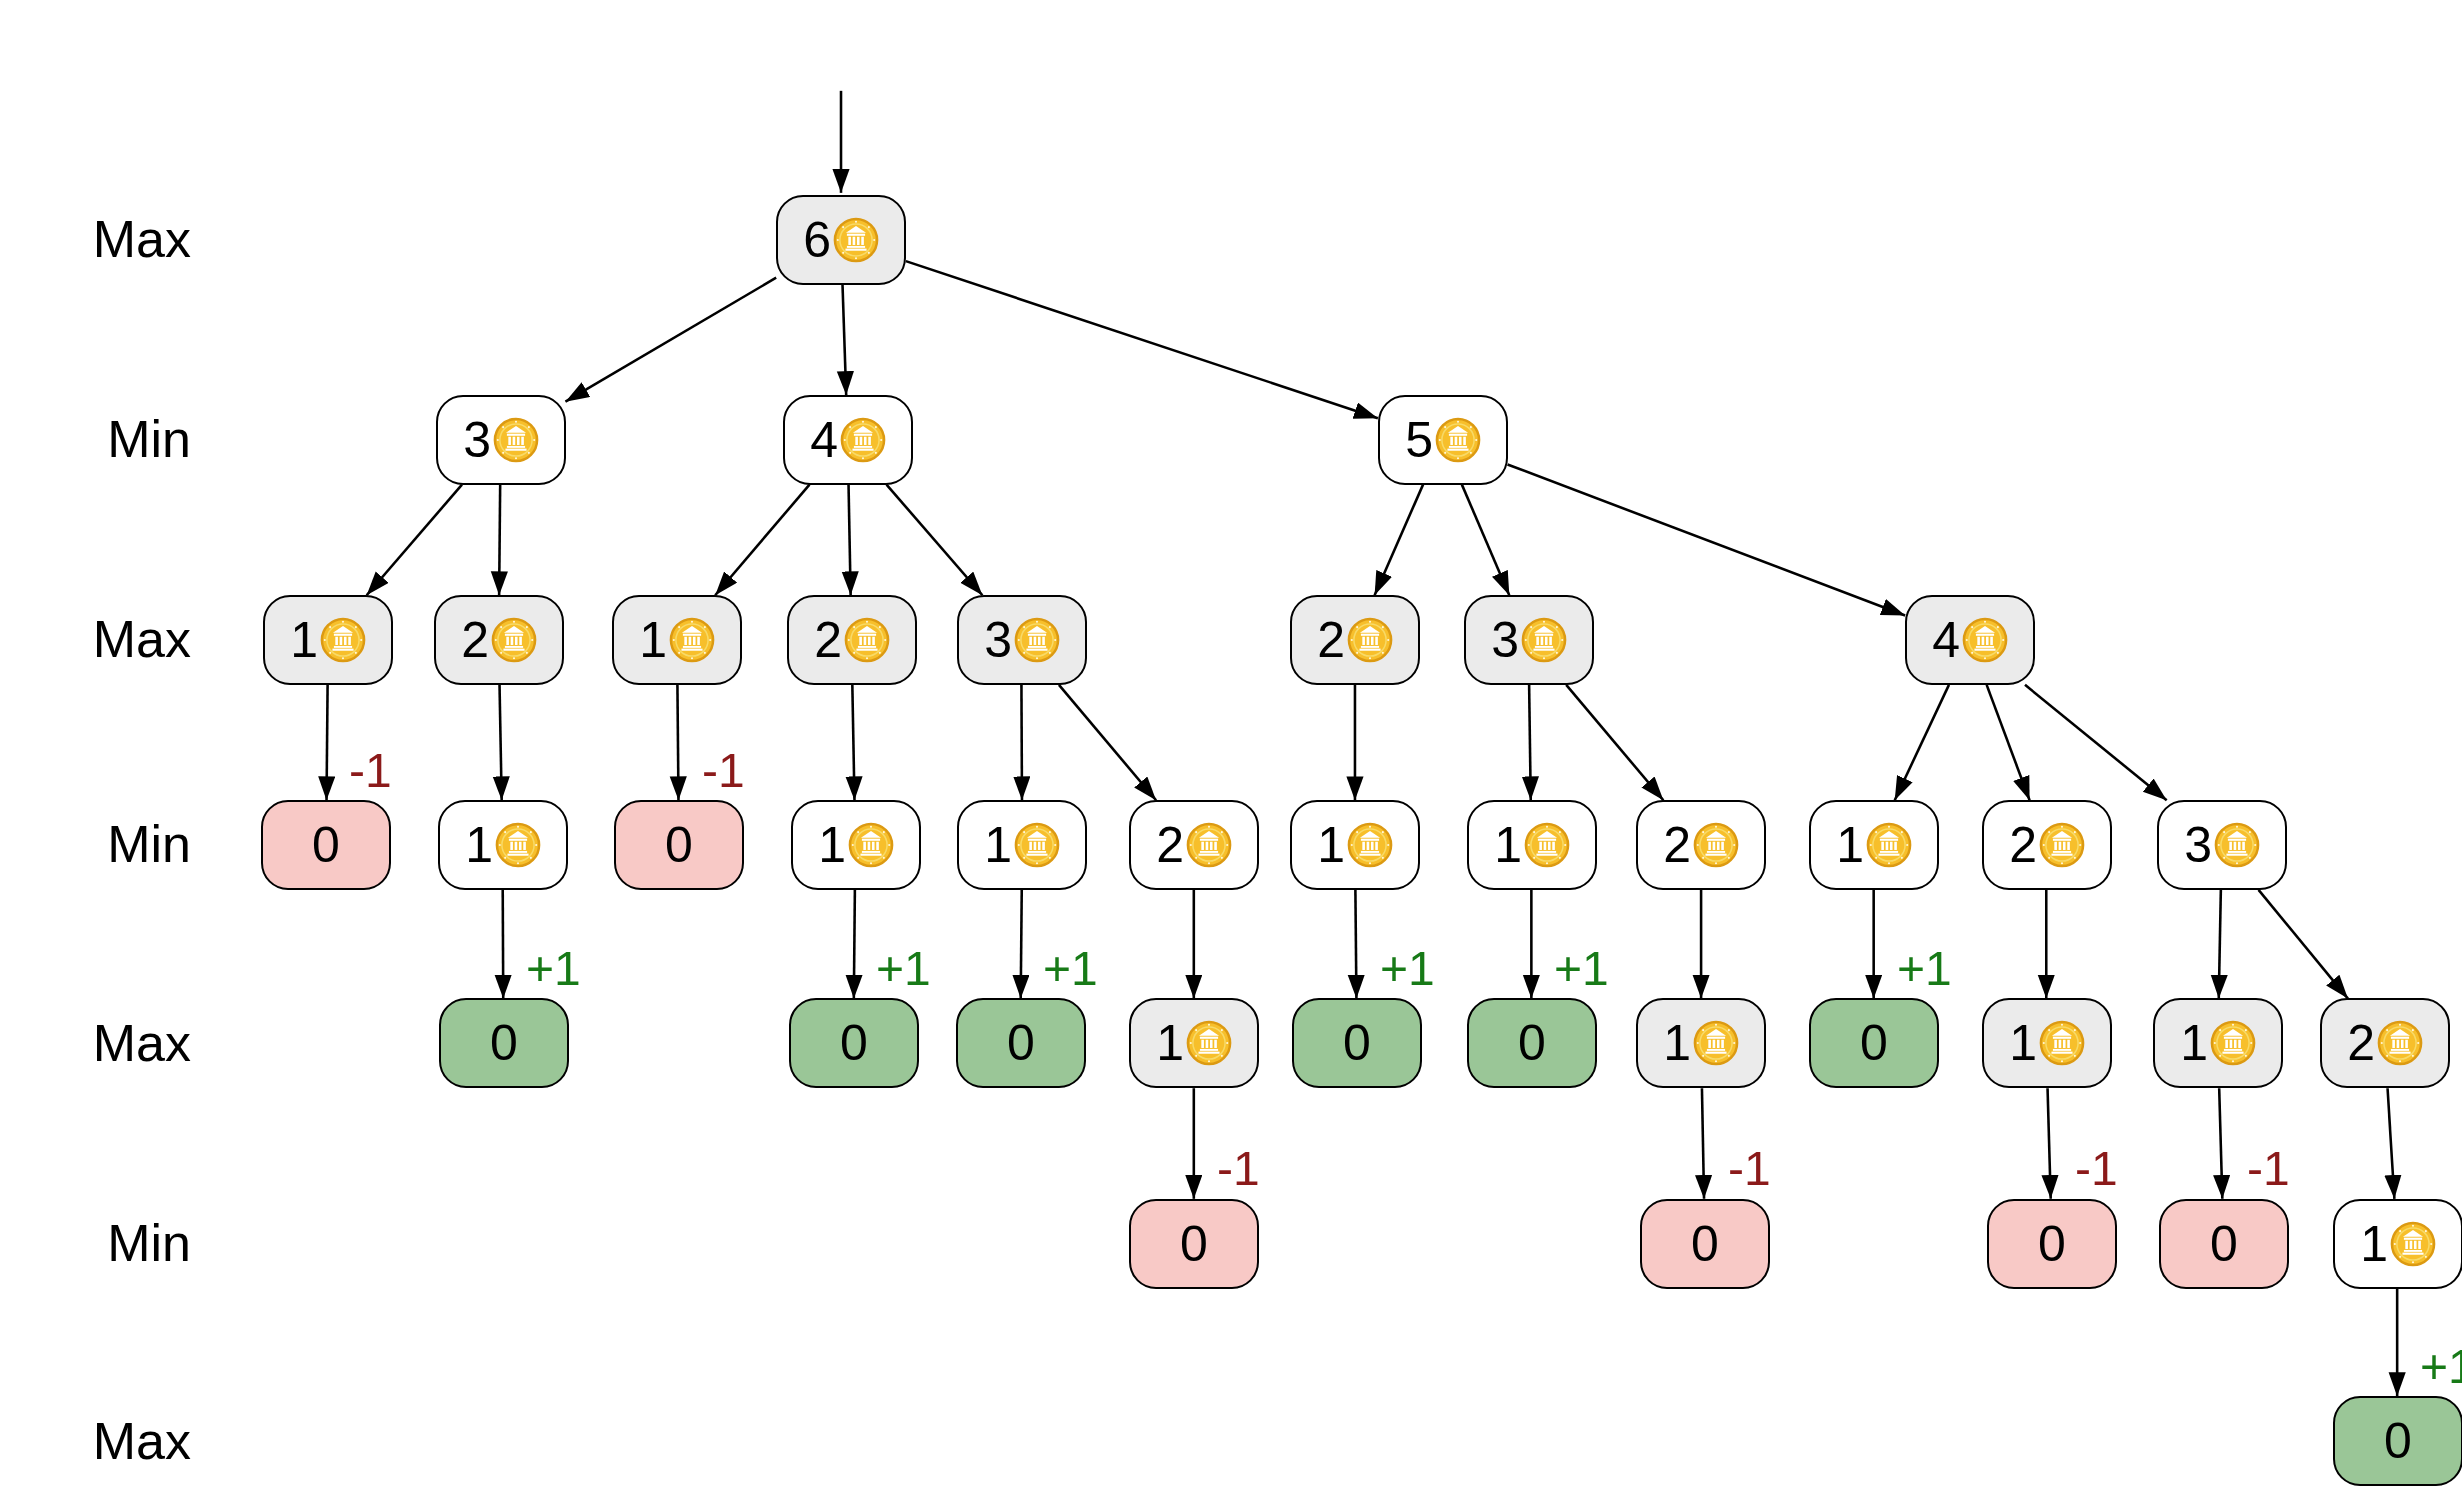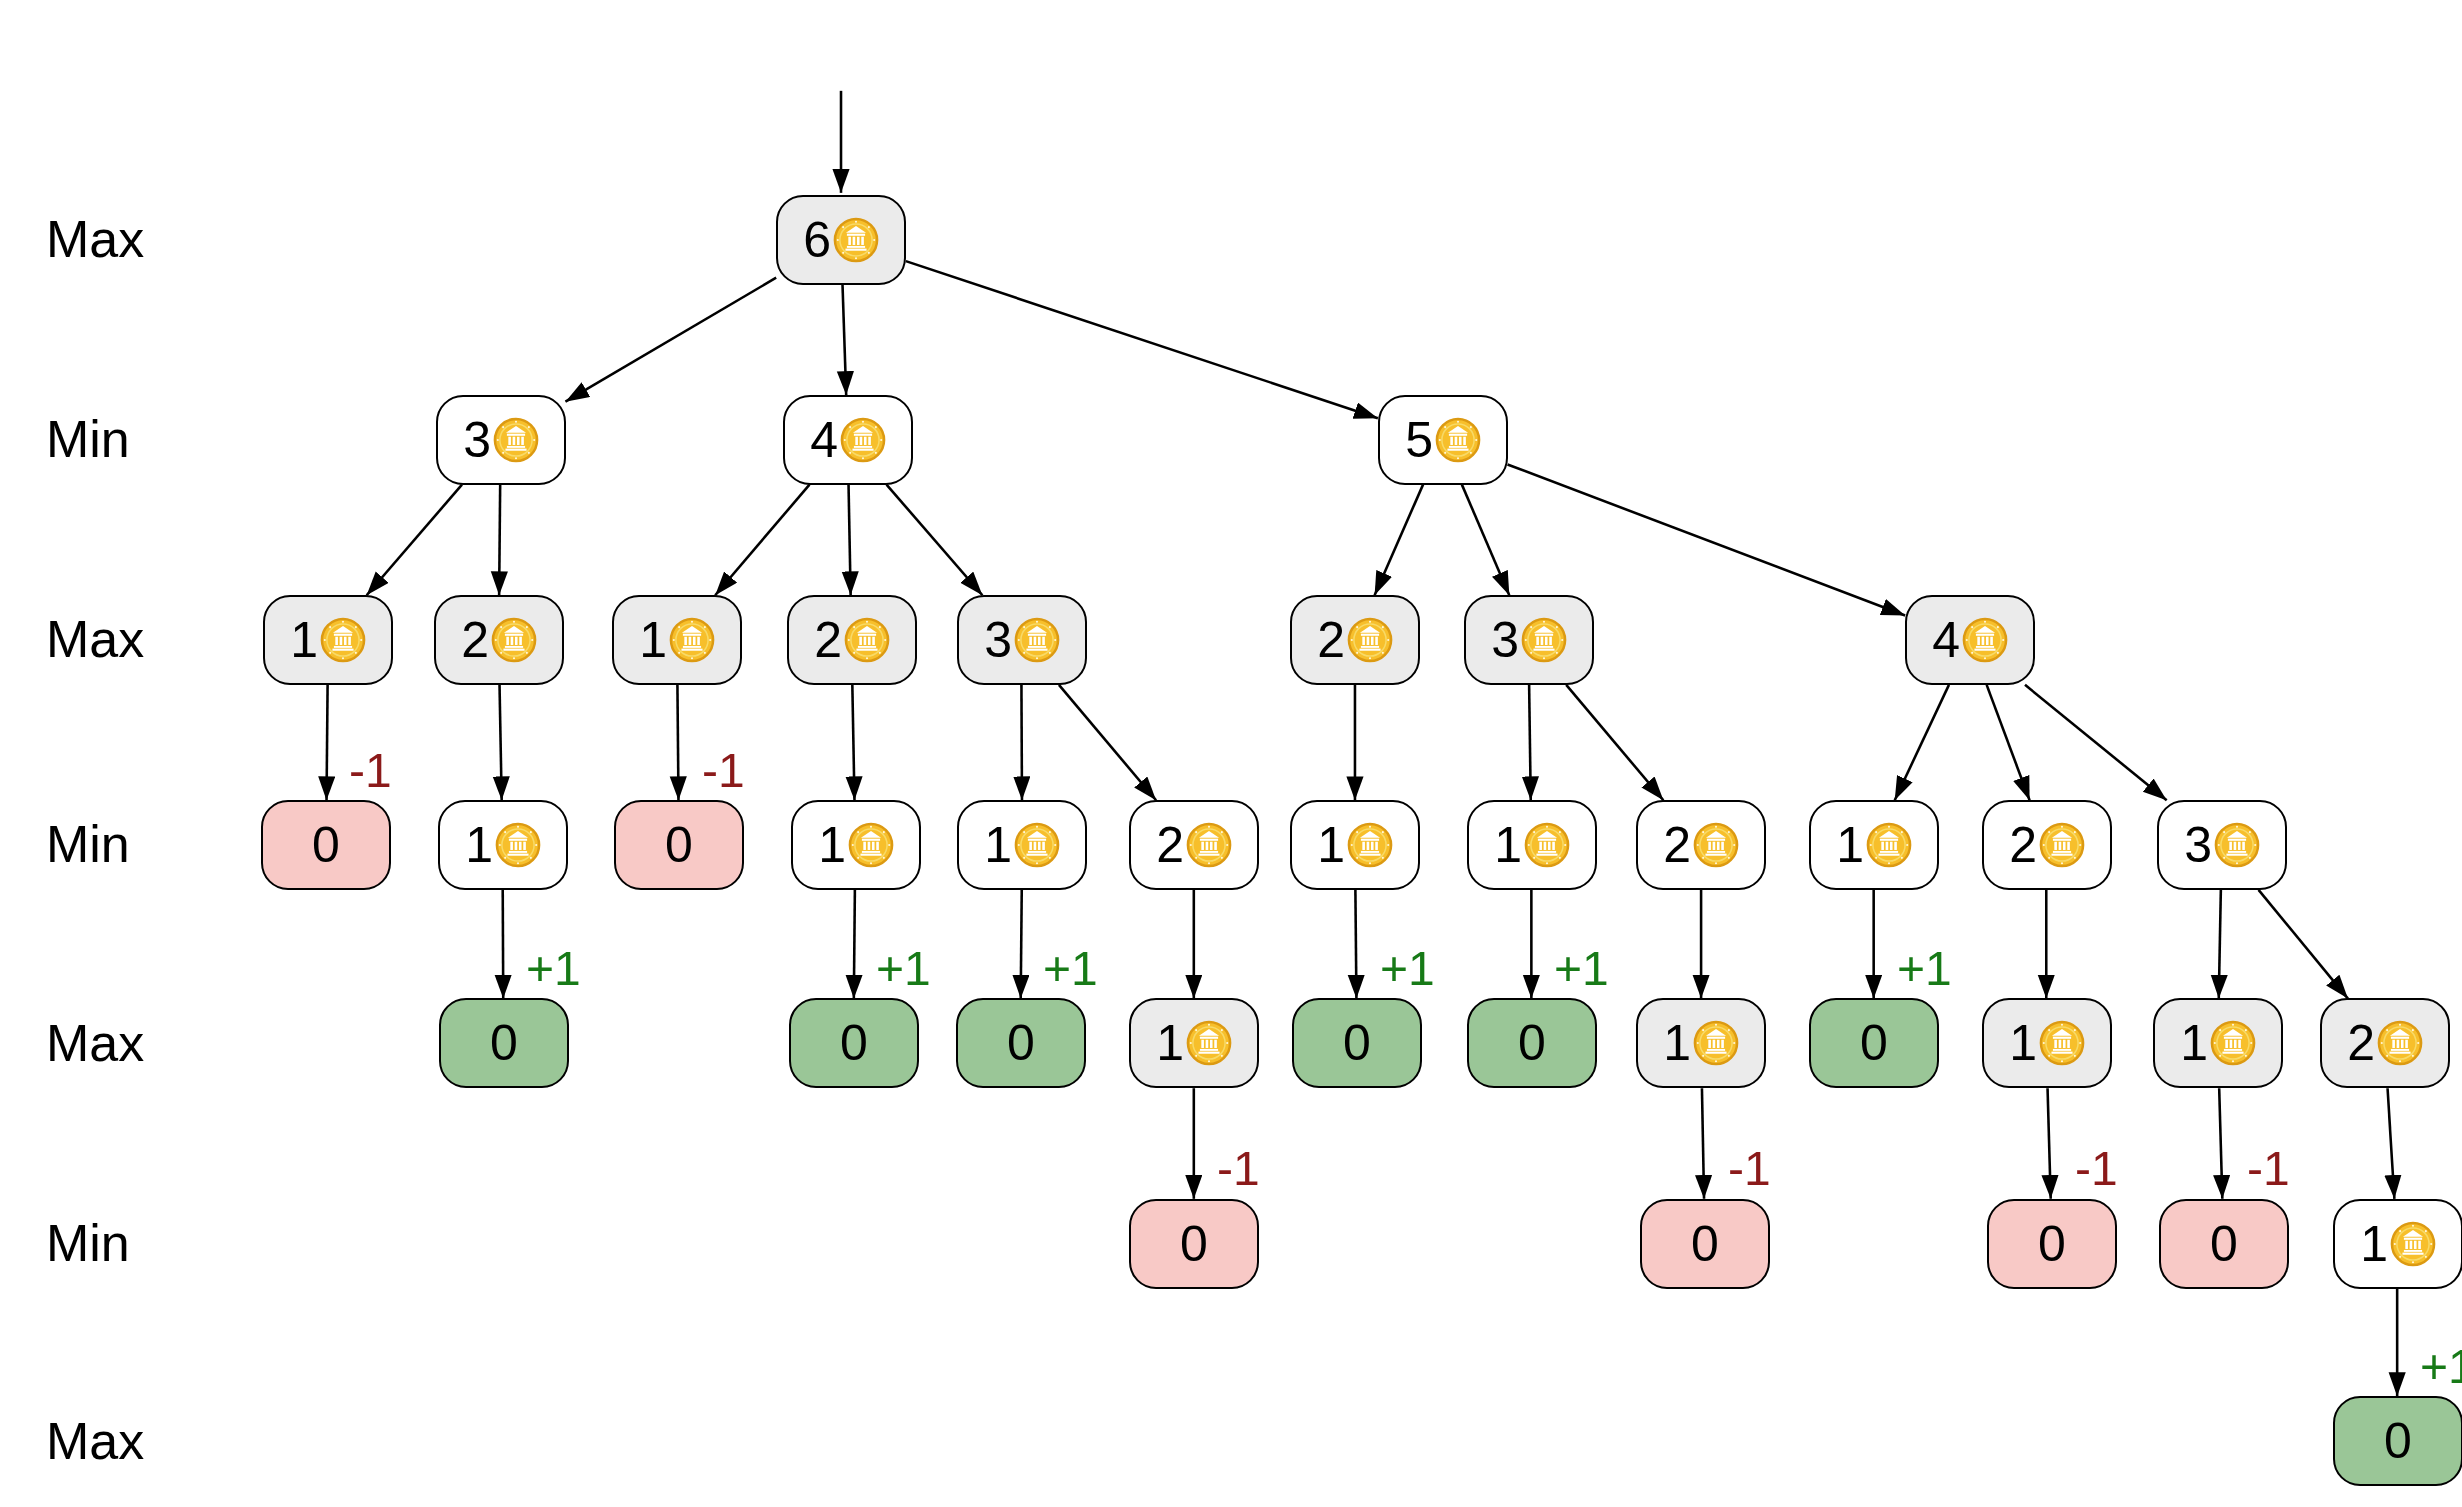--- a/index.html
+++ b/index.html
@@ -13,21 +13,21 @@
   }
   #edge-layer {
     position: absolute;
     left: 0; top: 0;
     width: 2462px; height: 1508px;
   }
   .rowlabel {
     position: absolute;
     left: 46px;
     width: 145px;
-    text-align: left;
+    text-align: right;
     font-size: 52px;
     color: #000000;
     line-height: 63px;
   }
   .node {
     position: absolute;
     box-sizing: border-box;
     width: 130px;
     height: 90px;
     border: 2.5px solid #000000;

